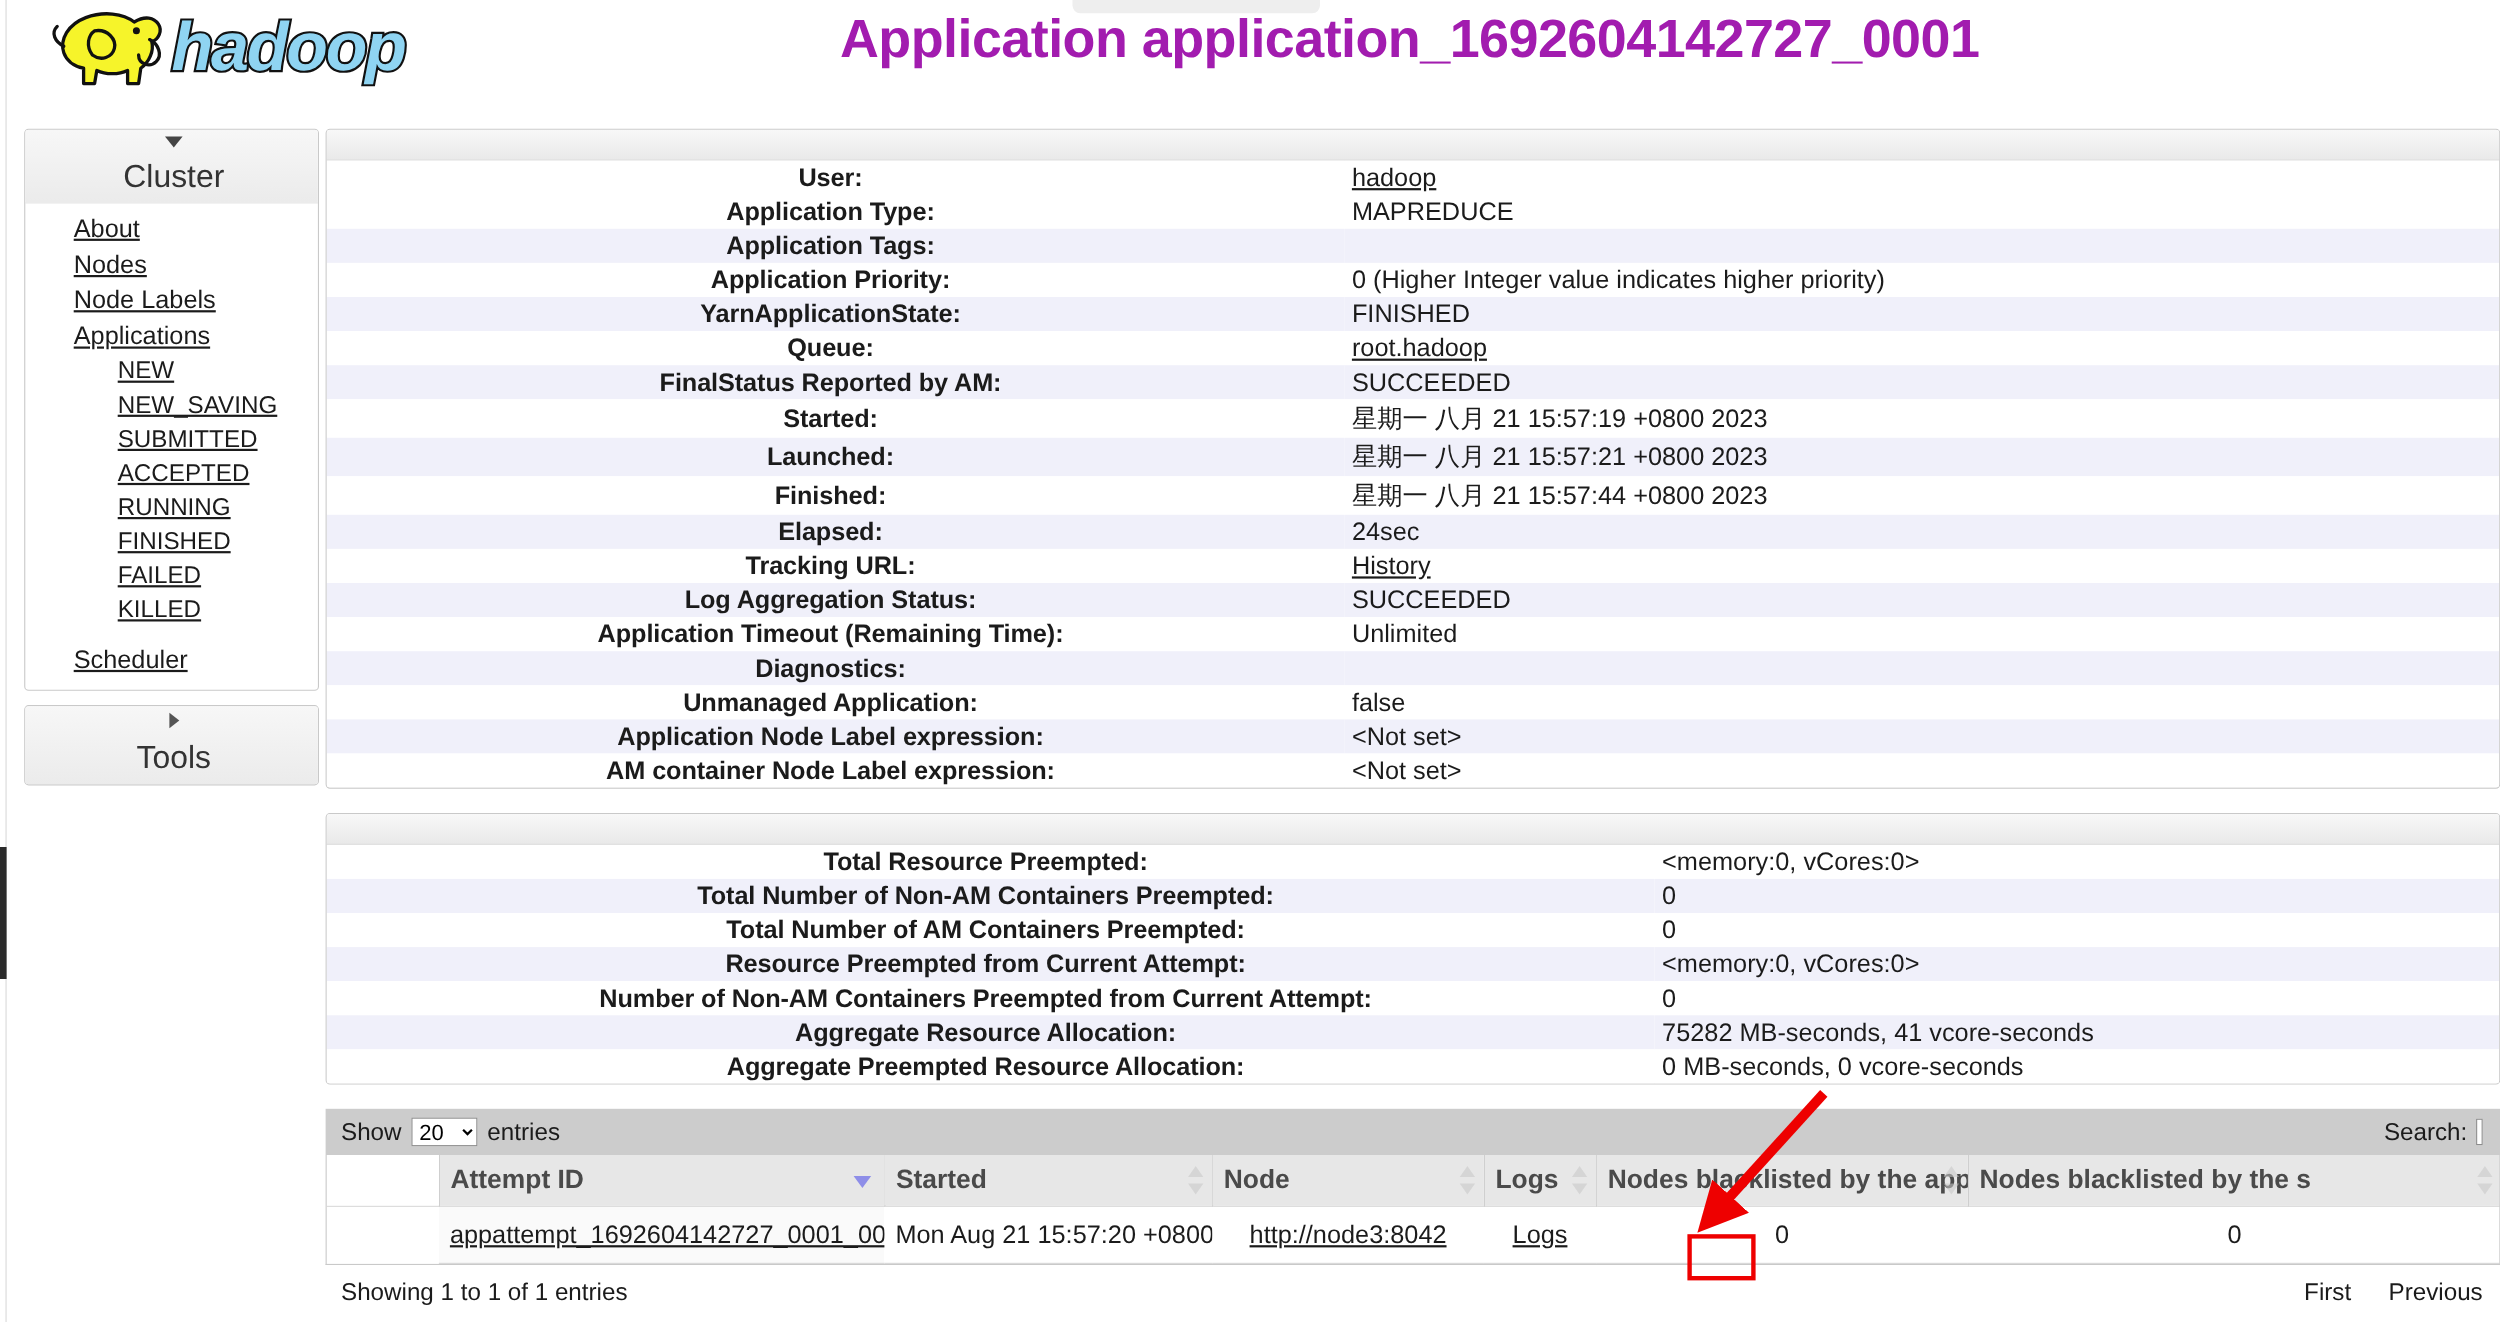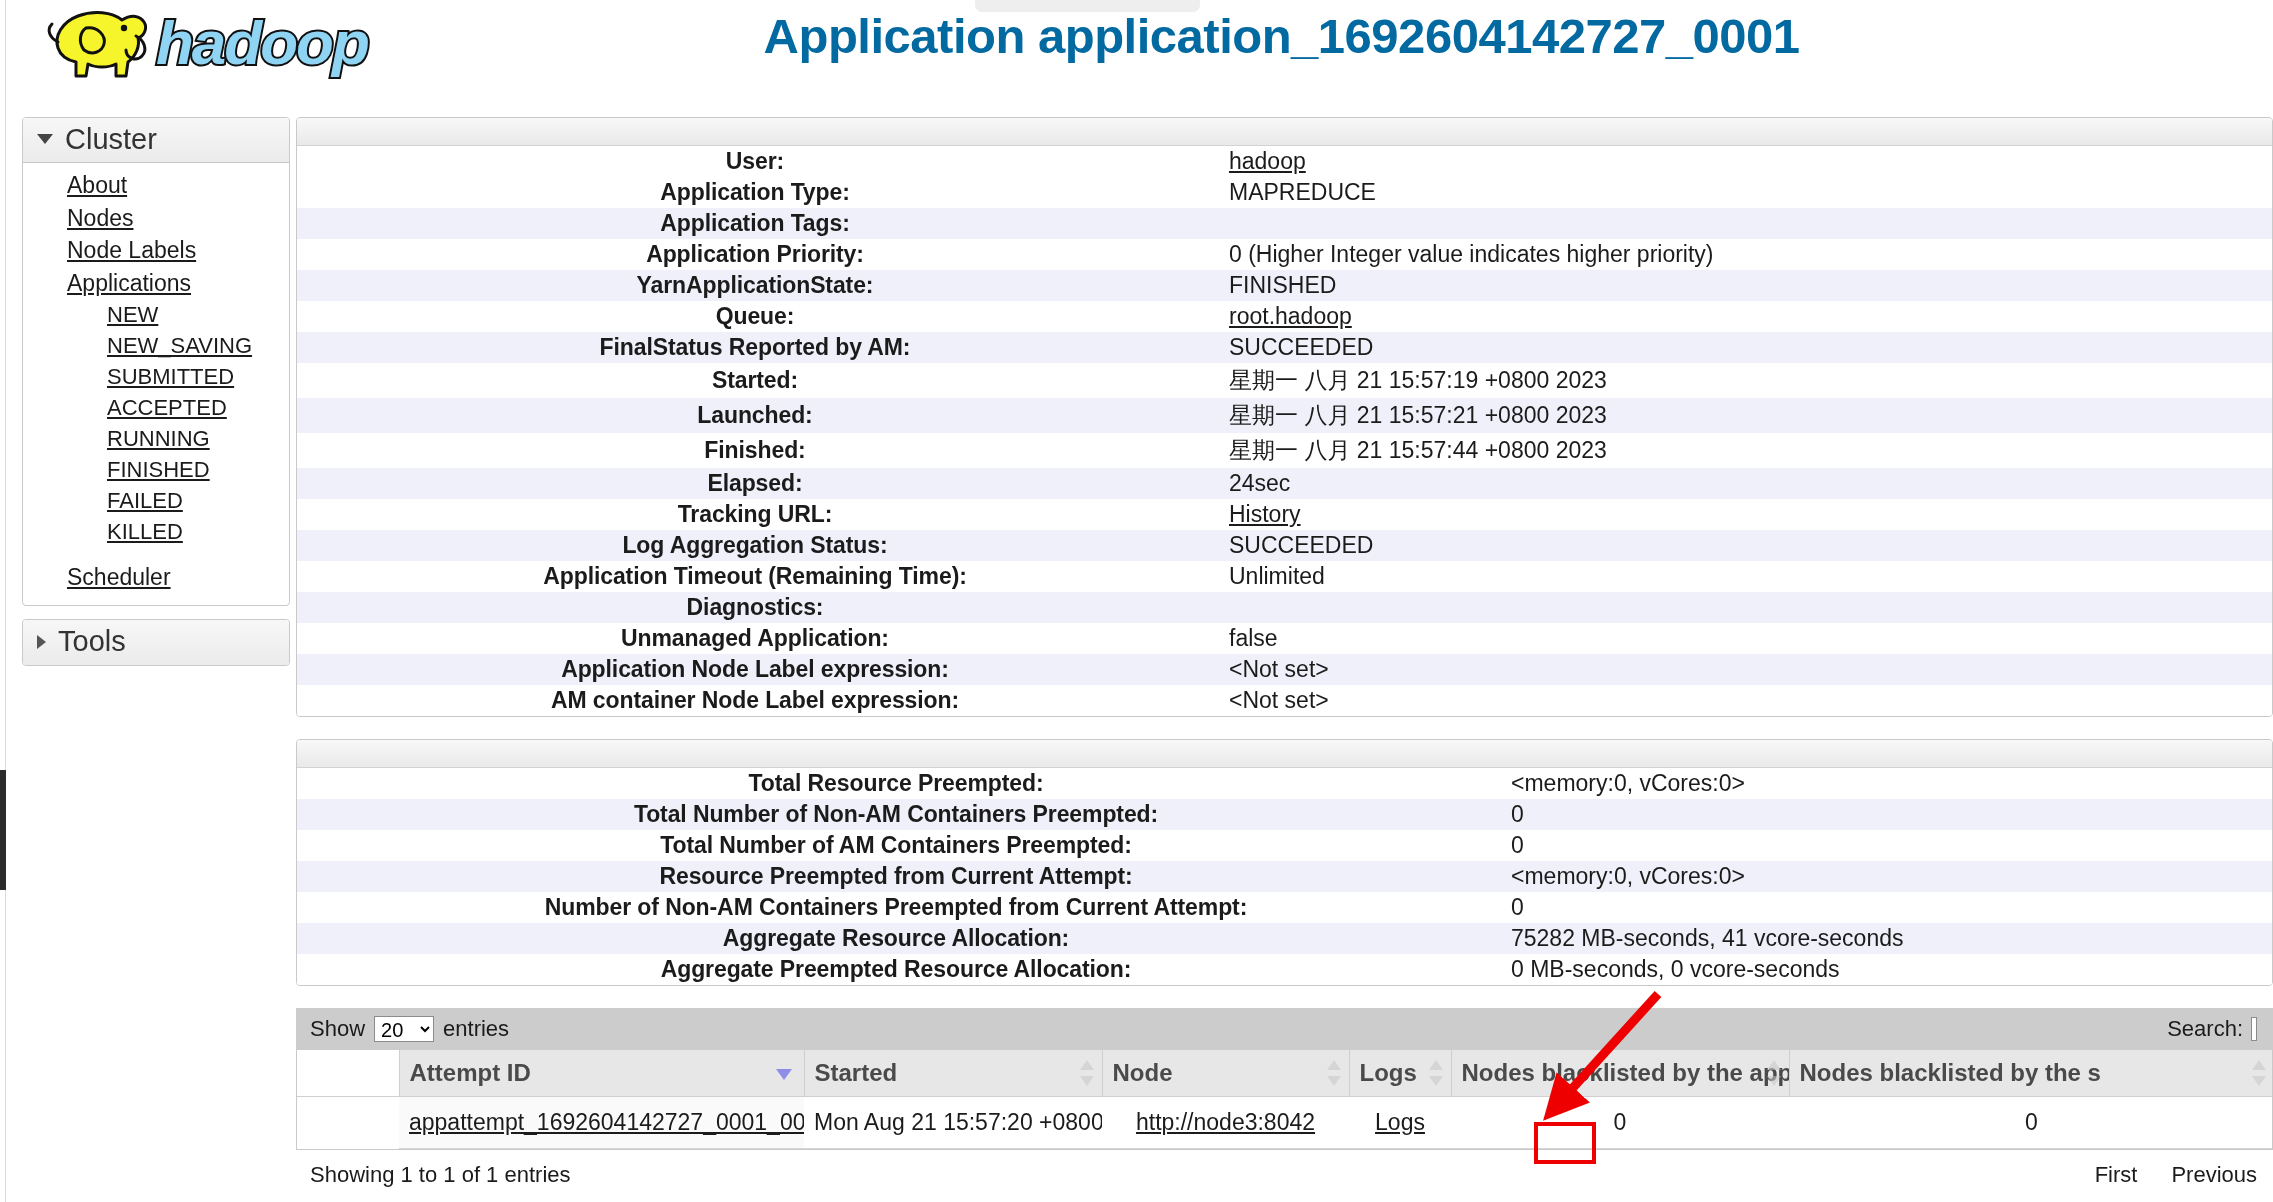--- a/index.html
+++ b/index.html
@@ -43,21 +43,21 @@
   #logo svg { display: block; }
 
   #page-title {
     position: absolute;
     left: 290px; top: 8px;
     width: 1983px;
     text-align: center;
     font-family: "Liberation Sans Narrow", "Liberation Sans", sans-serif;
     font-size: 49px;
     font-weight: bold;
-    color: #0369a1;
+    color: #a21caf;
     letter-spacing: -0.5px;
     white-space: nowrap;
   }
 
   
   .title-tab {
     position: absolute;
     left: 975px; top: 0px;
     width: 225px; height: 12px;
     background: #eeeeee;
@@ -80,20 +80,21 @@
     background: linear-gradient(to bottom, #f7f7f7, #ebebeb);
     border-bottom: 1px solid #c9c9c9;
     border-radius: 3px 3px 0 0;
     padding: 6px 10px 8px 14px;
     font-size: 29px;
     color: #333333;
     display: flex;
     align-items: center;
     gap: 12px;
     line-height: 1.05;
+    flex-direction: column;
   }
   .side-head.collapsed { border-bottom: none; border-radius: 3px; }
   .caret-down {
     width: 0; height: 0;
     border-left: 8px solid transparent;
     border-right: 8px solid transparent;
     border-top: 10px solid #444;
   }
   .caret-right {
     width: 0; height: 0;

